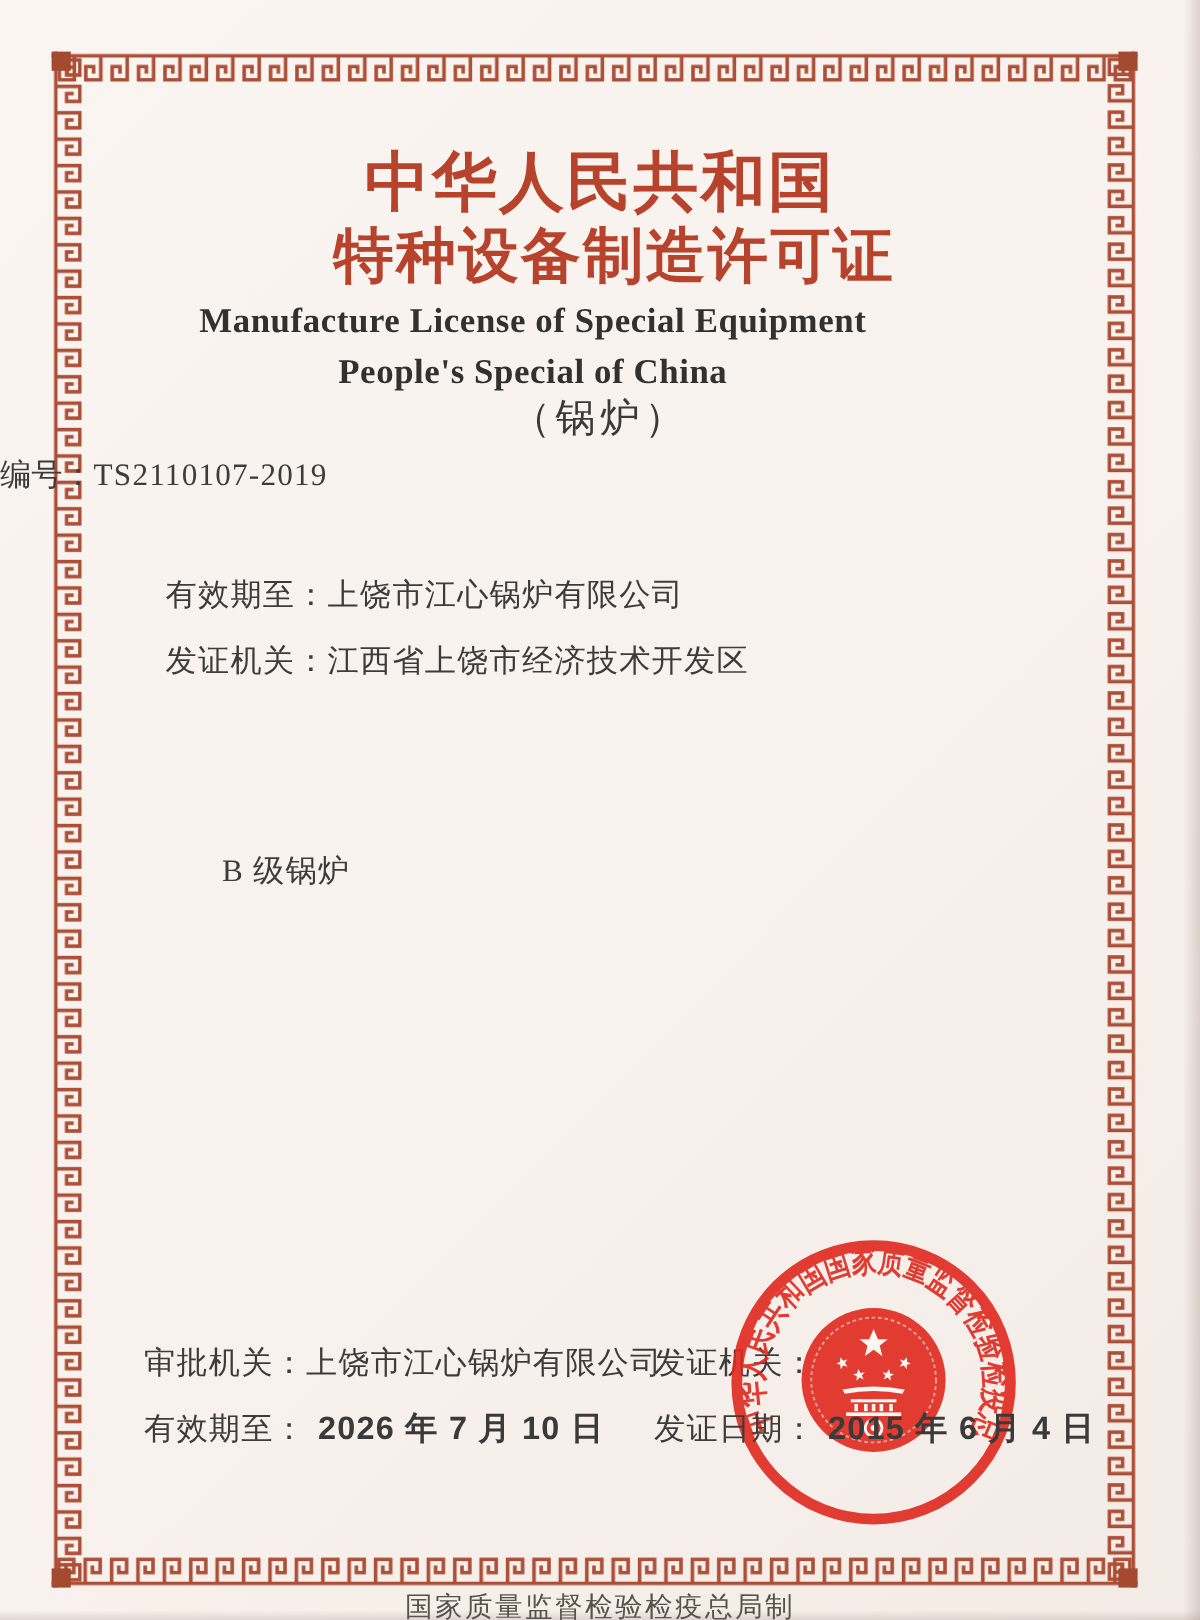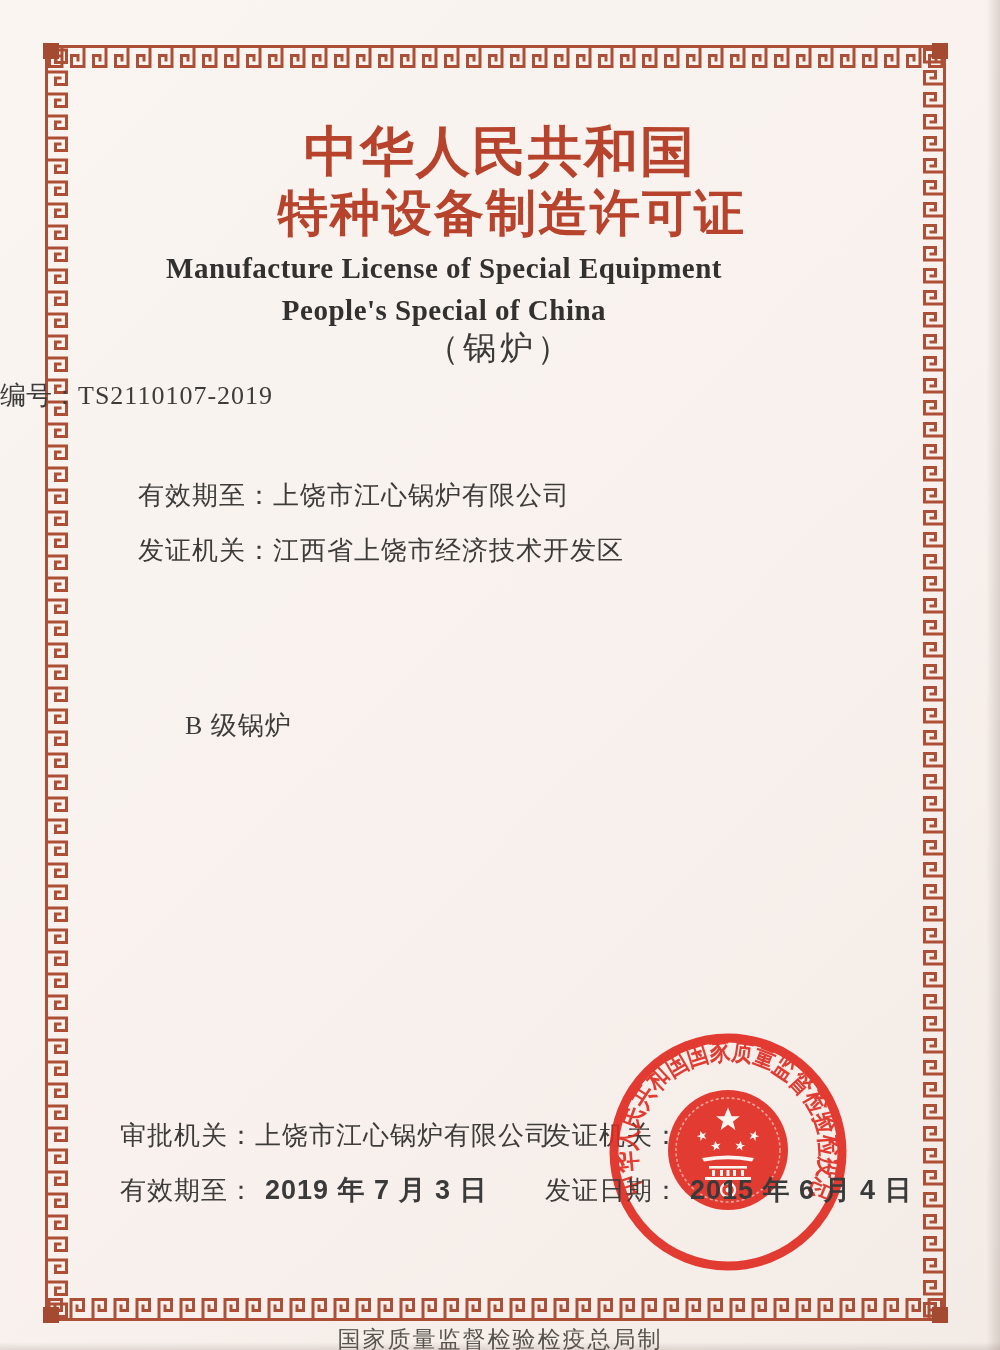--- a/index.html
+++ b/index.html
@@ -111,21 +111,21 @@
   </div>
   <div class="abs row cn r-scope">B 级锅炉</div>
 
   <div class="abs row cn r-approve">
     <span>审批机关：</span><span>上饶市江心锅炉有限公司</span>
   </div>
   <div class="abs row cn r-issuer">
     <span>发证机关：</span>
   </div>
   <div class="abs row cn r-valid">
-    <span>有效期至：</span><span class="sans-num val-gap">2019 年 7 月 3 日</span>
+    <span>有效期至：</span><span class="sans-num val-gap">2026 年 7 月 10 日</span>
   </div>
   <div class="abs row cn r-issuedate">
     <span>发证日期：</span><span class="sans-num val-gap">2015 年 6 月 4 日</span>
   </div>
 
   <svg class="abs seal-svg" width="248" height="248" viewBox="0 0 248 248" aria-hidden="true">
     <defs>
       <path id="sealArc" d="M39.7,163.3 A93,93 0 1 1 208.3,163.3" fill="none"></path>
       <path id="star" d="M0,-10 L2.94,-3.09 9.51,-3.09 4.05,1.18 5.88,8.09 0,3.82 -5.88,8.09 -4.05,1.18 -9.51,-3.09 -2.94,-3.09 Z"></path>
     </defs>

